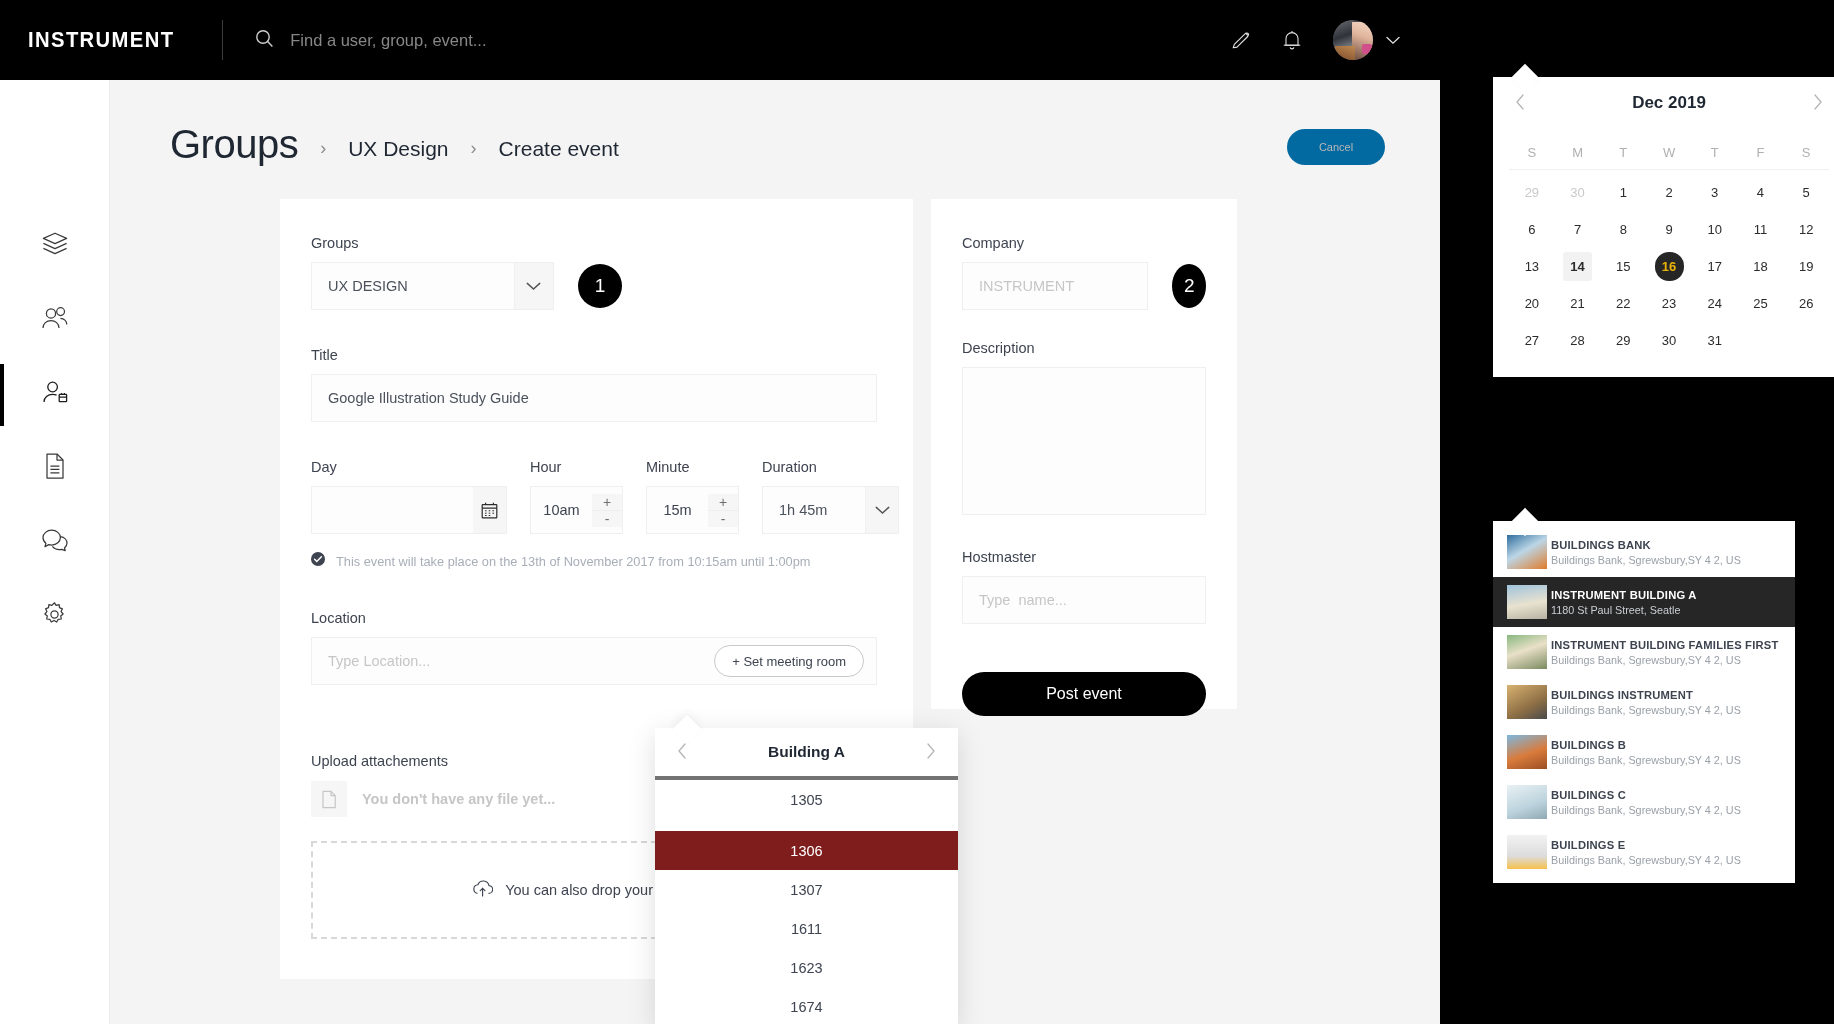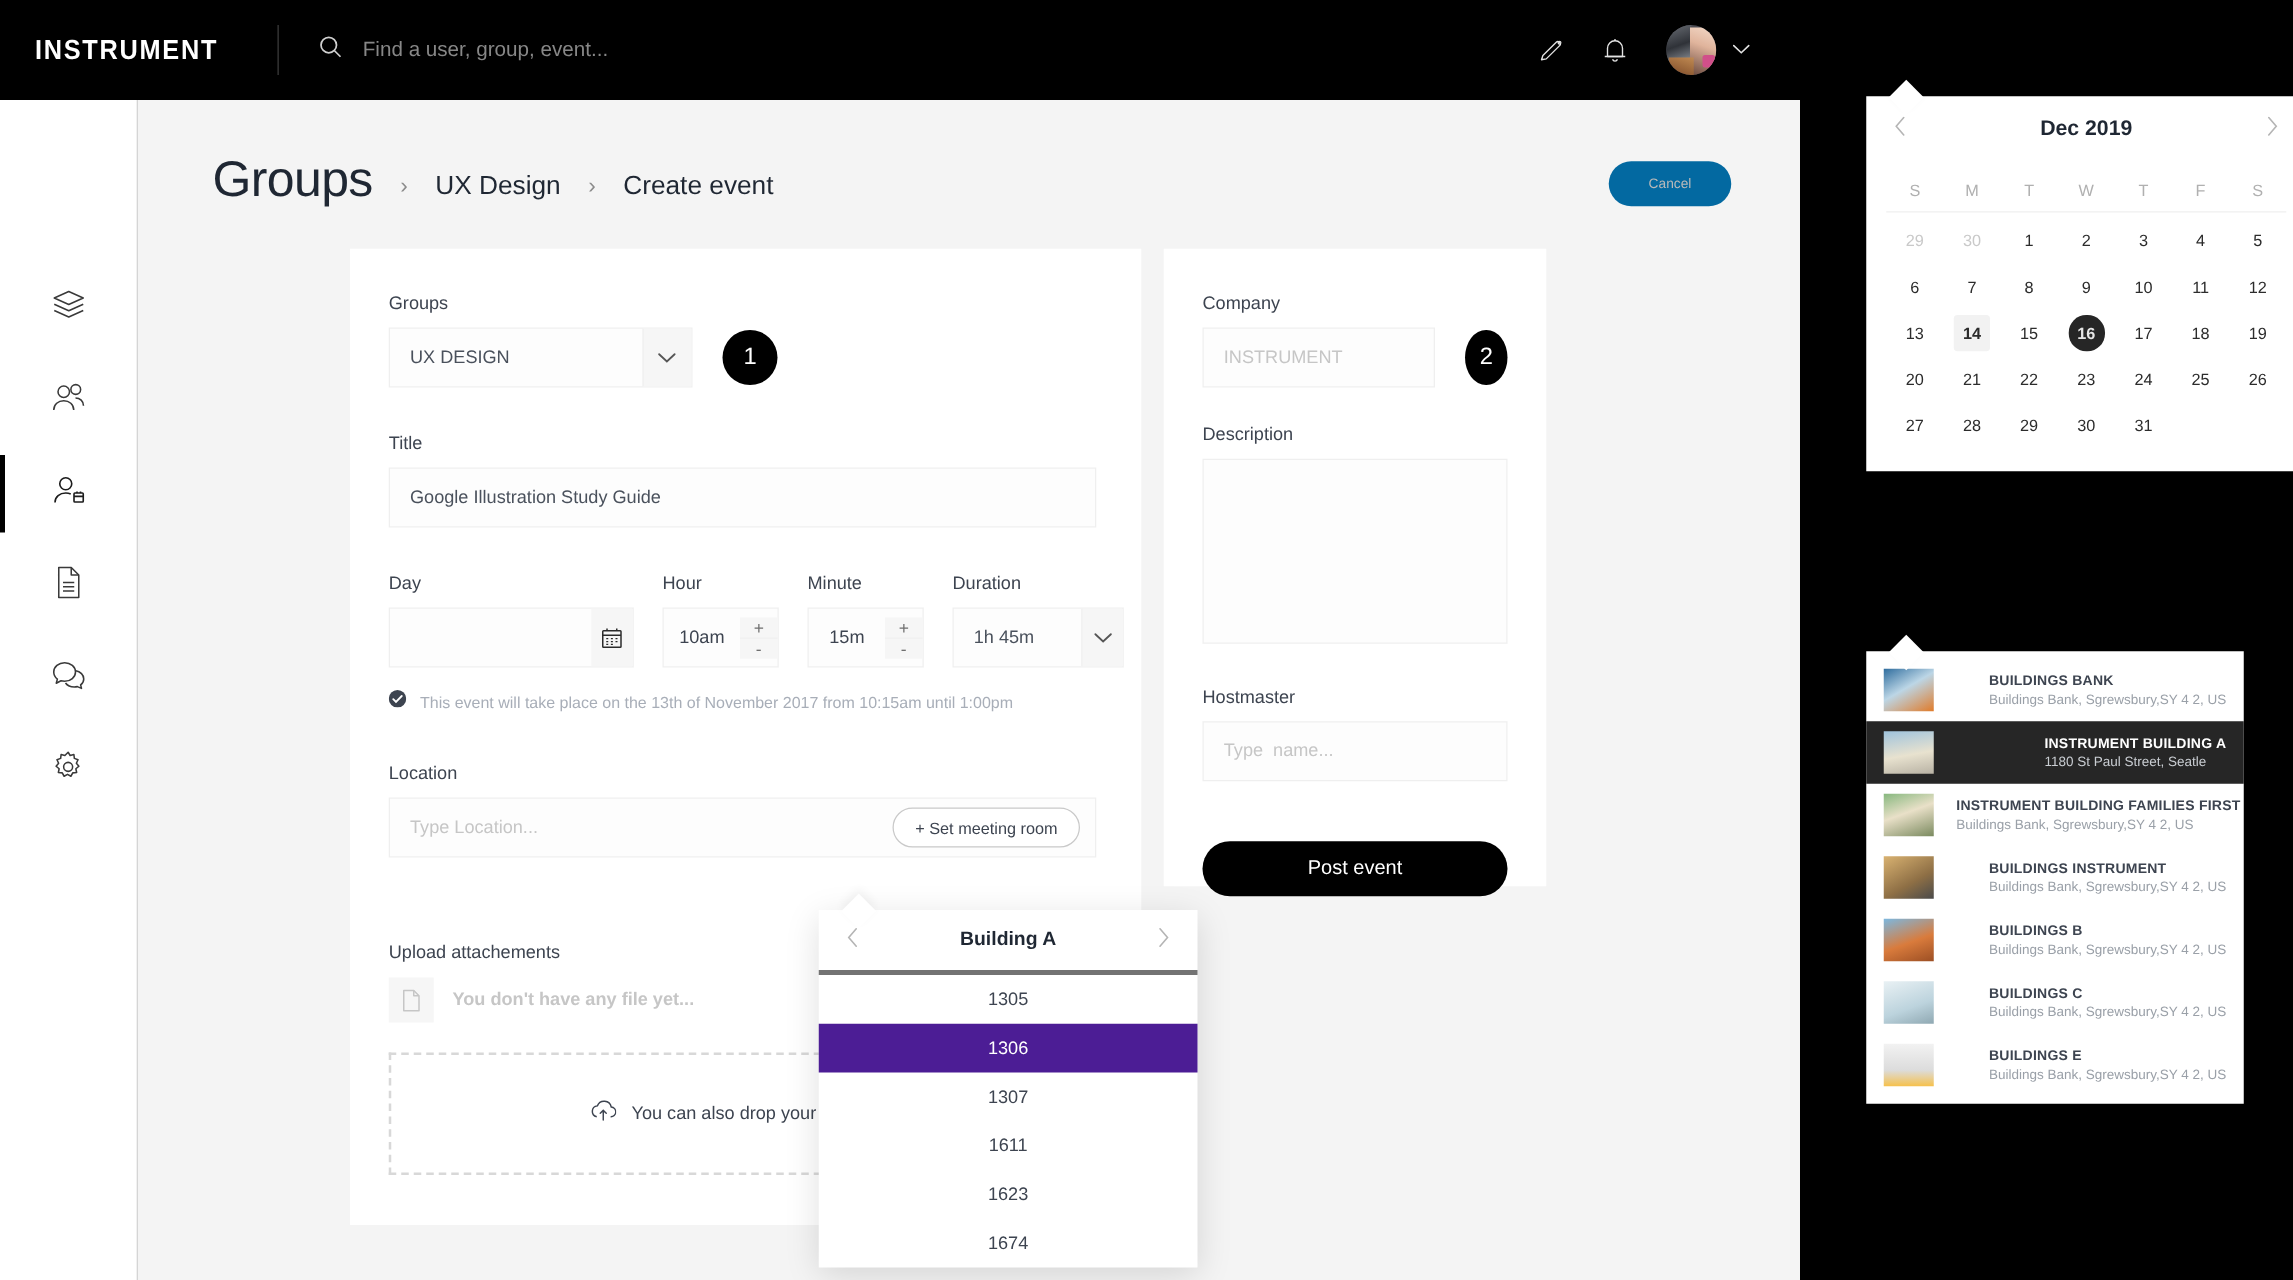--- a/index.html
+++ b/index.html
@@ -179,21 +179,21 @@
   }
   .pop-head .ttl { flex: 1; text-align: center; font-size: 15.5px; font-weight: 700; color: #1f2733; }
   .pop-nav { cursor: pointer; color: #b5b5b5; font-size: 19px; line-height: 1; }
 
   
   #rooms-pop { left: 545px; top: 648px; width: 303px; }
   .room-item {
     height: 39px; display: flex; align-items: center; justify-content: center;
     font-size: 14.5px; color: #3d4450; cursor: pointer;
   }
-  .room-item.sel { background: #4c1d95; color: #fff; }
+  .room-item.sel { background: #7f1d1d; color: #fff; margin-top: 12px; }
 
   
   #rail { position: absolute; left: 1440px; top: 0; width: 394px; height: 1024px; background: #000; }
 
   
   #cal-pop { position: absolute; left: 1493px; top: 49px; width: 352px; background: #fff;
              box-shadow: 0 6px 26px rgba(0,0,0,.28); margin-top: 28px; }
   #cal-pop .pop-caret { left: 22px; }
   #cal-grid { padding: 6px 16px 18px 16px; }
   .cal-row { display: flex; }
@@ -203,30 +203,30 @@
   }
   .cal-cell.dow { color: #b0b0b0; font-size: 13px; cursor: default; height: 34px; }
   .cal-dowsep { height: 1px; background: #f0f0f0; margin: 0 0 4px 0; }
   .cal-cell.mute { color: #c9c9c9; }
   .cal-cell.hov { }
   .cal-cell.hov span {
     width: 29px; height: 29px; background: #f2f2f2; border-radius: 3px;
     display: flex; align-items: center; justify-content: center; font-weight: 700;
   }
   .cal-cell.sel span {
-    width: 29px; height: 29px; background: #262626; color: #e5e5e5; border-radius: 14px;
+    width: 29px; height: 29px; background: #262626; color: #eab308; border-radius: 14px;
     display: flex; align-items: center; justify-content: center; font-weight: 700;
   }
   .cal-cell.empty { cursor: default; }
 
   
   #bld-pop { position: absolute; left: 1493px; top: 521px; width: 302px; background: #fff;
              box-shadow: 0 6px 26px rgba(0,0,0,.28); padding: 6px 0; }
   #bld-pop .pop-caret { left: 22px; }
-  .bld-item { display: flex; align-items: center; gap: 18px; padding: 8px 14px; height: 50px; cursor: pointer; justify-content: space-between; }
+  .bld-item { display: flex; align-items: center; gap: 4px; padding: 8px 14px; height: 50px; cursor: pointer; }
   .bld-item.sel { background: #262626; }
   .bld-thumb { width: 40px; height: 34px; flex: none; background: #9aa3ab; }
   .bld-txt { min-width: 0; }
   .bld-name { font-size: 11.2px; font-weight: 700; color: #3d4450; letter-spacing: .2px; white-space: nowrap; }
   .bld-sub { font-size: 10.8px; color: #9aa0a8; margin-top: 3px; white-space: nowrap; }
   .bld-item.sel .bld-name { color: #fff; }
   .bld-item.sel .bld-sub { color: #c9cdd2; }
 
   
   .t1 { background: linear-gradient(150deg,#2f6d9e 0%,#bcd6e6 45%,#e07b2a 100%); }

